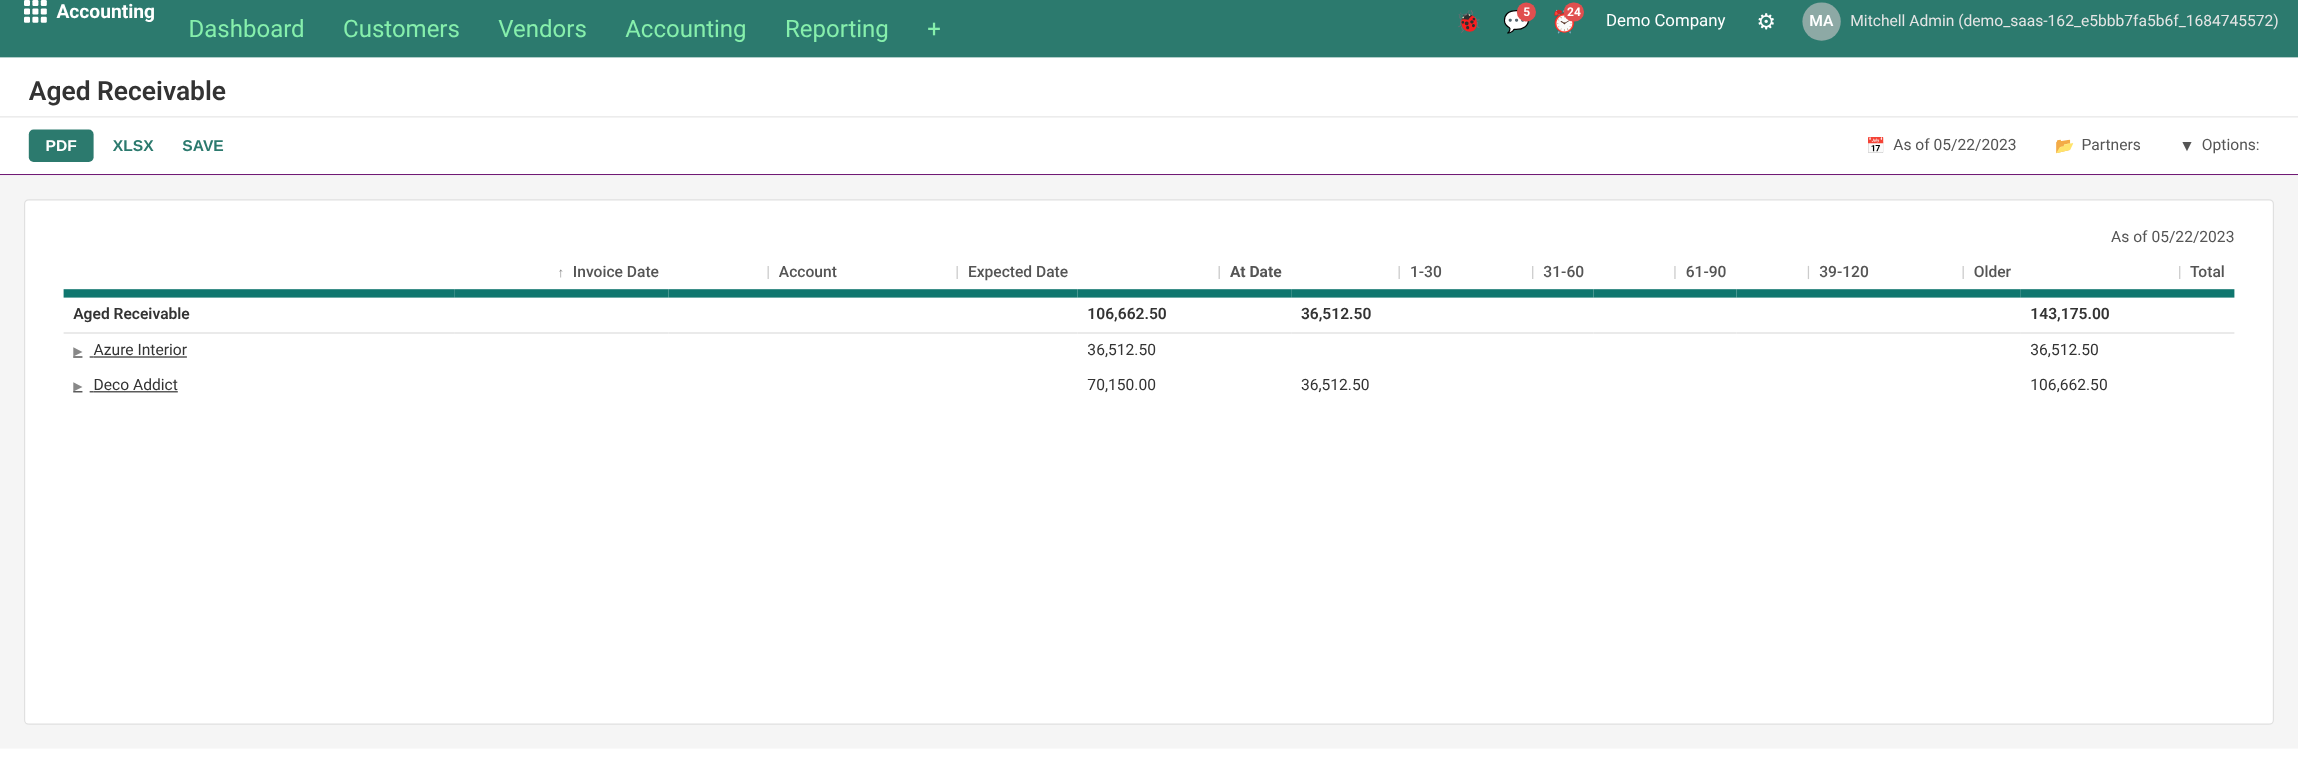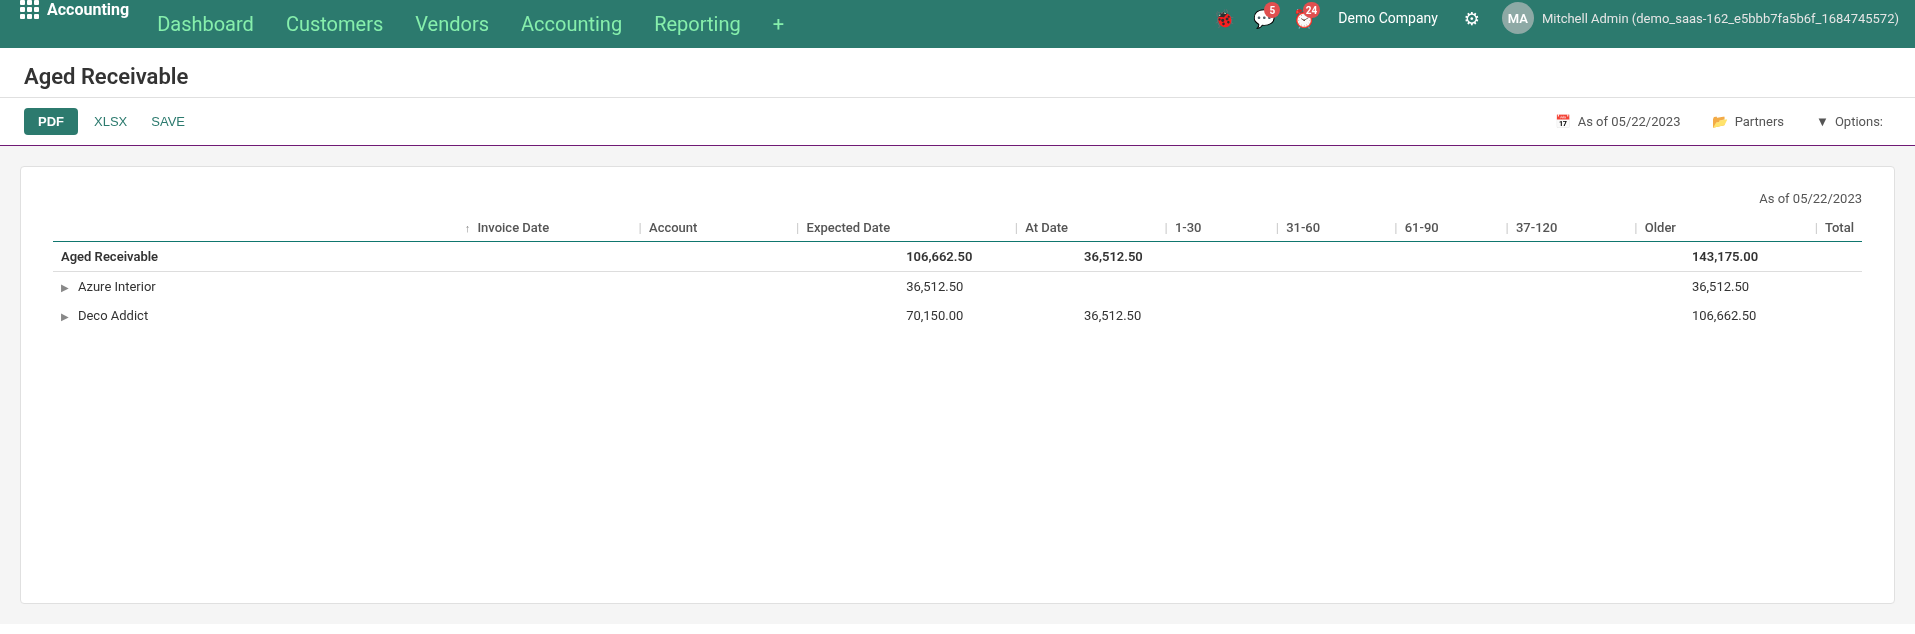--- a/index.html
+++ b/index.html
@@ -138,21 +138,21 @@
       border-radius: 4px;
       font-size: 13px;
       font-weight: 600;
       cursor: pointer;
     }
     .btn-text {
       background: none;
       border: none;
       color: #2c7a6e;
       font-size: 13px;
-      font-weight: 400;
+      font-weight: 700;
       cursor: pointer;
       padding: 6px 8px;
     }
     .toolbar-right {
       margin-left: auto;
       display: flex;
       align-items: center;
       gap: 16px;
     }
     .filter-btn {
@@ -196,21 +196,21 @@
     .report-table {
       width: 100%;
       border-collapse: collapse;
       font-size: 13px;
     }
     .report-table th {
       text-align: right;
       padding: 6px 8px;
       color: #555;
       font-weight: 500;
-      border-bottom: 1px solid #0f766e;
+      border-bottom: 7px solid #0f766e;
       white-space: nowrap;
     }
     .report-table th.left { text-align: left; }
     .report-table th .sort-icon {
       display: inline-block;
       margin-right: 4px;
       color: #888;
       font-size: 11px;
     }
     .report-table th .col-divider {
@@ -231,21 +231,21 @@
     }
     .report-table .row-data td {
       font-weight: 400;
     }
     .expand-icon {
       color: #888;
       margin-right: 6px;
       font-size: 10px;
       cursor: pointer;
     }
-    .indent { padding-left: 24px; }
+    .indent { padding-left: 24px; text-decoration: underline; }
   </style>
 </head>
 <body>
 
 <nav class="topnav">
   <div class="topnav-logo">
     <div class="grid-icon">
       <span></span>
         <span></span>
         <span></span>
@@ -343,39 +343,39 @@
             <span>Invoice Date</span>
           </th>
           <th style="width:100px;">
             <span class="col-divider">|</span>
             <span>Account</span>
           </th>
           <th style="width:130px;">
             <span class="col-divider">|</span>
             <span>Expected Date</span>
           </th>
-          <th style="width:120px;">
+          <th style="width:120px;font-weight:bold;">
             <span class="col-divider">|</span>
             <span>At Date</span>
           </th>
           <th style="width:90px;">
             <span class="col-divider">|</span>
             <span>1-30</span>
           </th>
           <th style="width:80px;">
             <span class="col-divider">|</span>
             <span>31-60</span>
           </th>
           <th style="width:80px;">
             <span class="col-divider">|</span>
             <span>61-90</span>
           </th>
           <th style="width:80px;">
             <span class="col-divider">|</span>
-            <span>37-120</span>
+            <span>39-120</span>
           </th>
           <th style="width:80px;">
             <span class="col-divider">|</span>
             <span>Older</span>
           </th>
           <th style="width:120px;">
             <span class="col-divider">|</span>
             <span>Total</span>
           </th>
         </tr>

